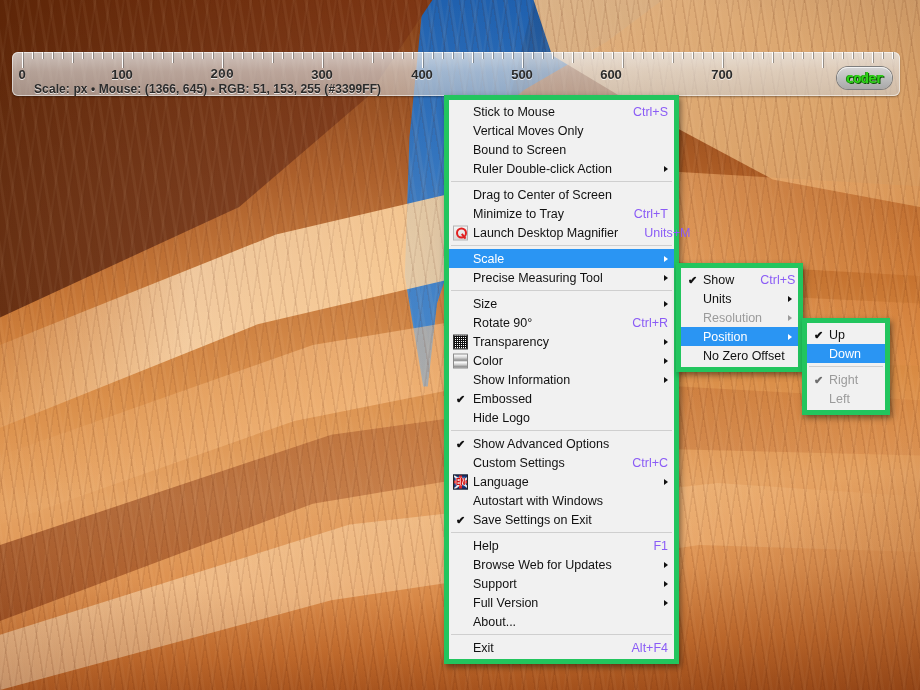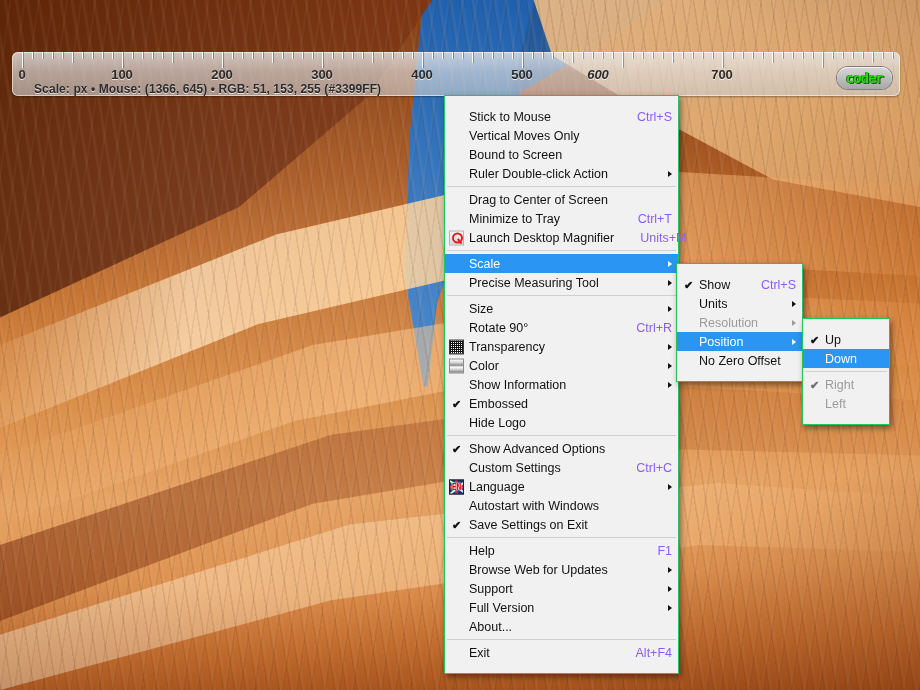--- a/index.html
+++ b/index.html
@@ -108,24 +108,24 @@
   #coder-logo span{
     font-family:"DejaVu Sans Mono",monospace;font-size:14px;font-weight:bold;
     color:#2fd21a;letter-spacing:-1px;
     text-shadow:1px 1px 0 #0d4f06,-1px 0 0 #1d8a10;
   }
 
   
   .menu{
     position:absolute;
     background:#f1f1f1;
-    border:1px solid #22c55e;
+    border:5px solid #22c55e;
     box-shadow:2px 3px 6px rgba(0,0,0,.45);
     font-size:12.5px;color:#111;
-    padding:11px 0;
+    padding:2px 0;
     box-sizing:border-box;
   }
   .mi{
     position:relative;display:flex;align-items:center;
     height:19px;padding:0 6px 0 24px;white-space:nowrap;
     box-sizing:border-box;
   }
   .mi .label{flex:0 0 auto;}
   .mi .accel{margin-left:auto;padding-left:26px;color:#8b5cf6;}
   .mi.disabled .label,.mi.disabled .accel{color:#9b9b9b;}
@@ -297,25 +297,25 @@
       <div class="tick t-minor" style="left: 830px;"></div>
       <div class="tick t-minor" style="left: 840px;"></div>
       <div class="tick t-minor" style="left: 850px;"></div>
       <div class="tick t-mid" style="left: 860px;"></div>
       <div class="tick t-minor" style="left: 870px;"></div>
       <div class="tick t-minor" style="left: 880px;"></div>
     </div>
   <div id="ruler-labels">
       <div class="ruler-label" style="left: 10px;">0</div>
       <div class="ruler-label" style="left: 110px;">100</div>
-      <div class="ruler-label" style="left: 210px;">200</div>
+      <div class="ruler-label" style="left: 210px; font-family: Liberation Mono, monospace;">200</div>
       <div class="ruler-label" style="left: 310px;">300</div>
       <div class="ruler-label" style="left: 410px;">400</div>
       <div class="ruler-label" style="left: 510px;">500</div>
-      <div class="ruler-label" style="left: 586px; font-style: italic;">600</div>
+      <div class="ruler-label" style="left: 599px;">600</div>
       <div class="ruler-label" style="left: 710px;">700</div>
     </div>
   <div id="ruler-status">Scale: px • Mouse: (1366, 645) • RGB: 51, 153, 255 (#3399FF)</div>
   <div id="coder-logo">
     <span>coder</span>
   </div>
 </div>
 
 <div class="menu" id="main-menu">
     <div class="mi">

